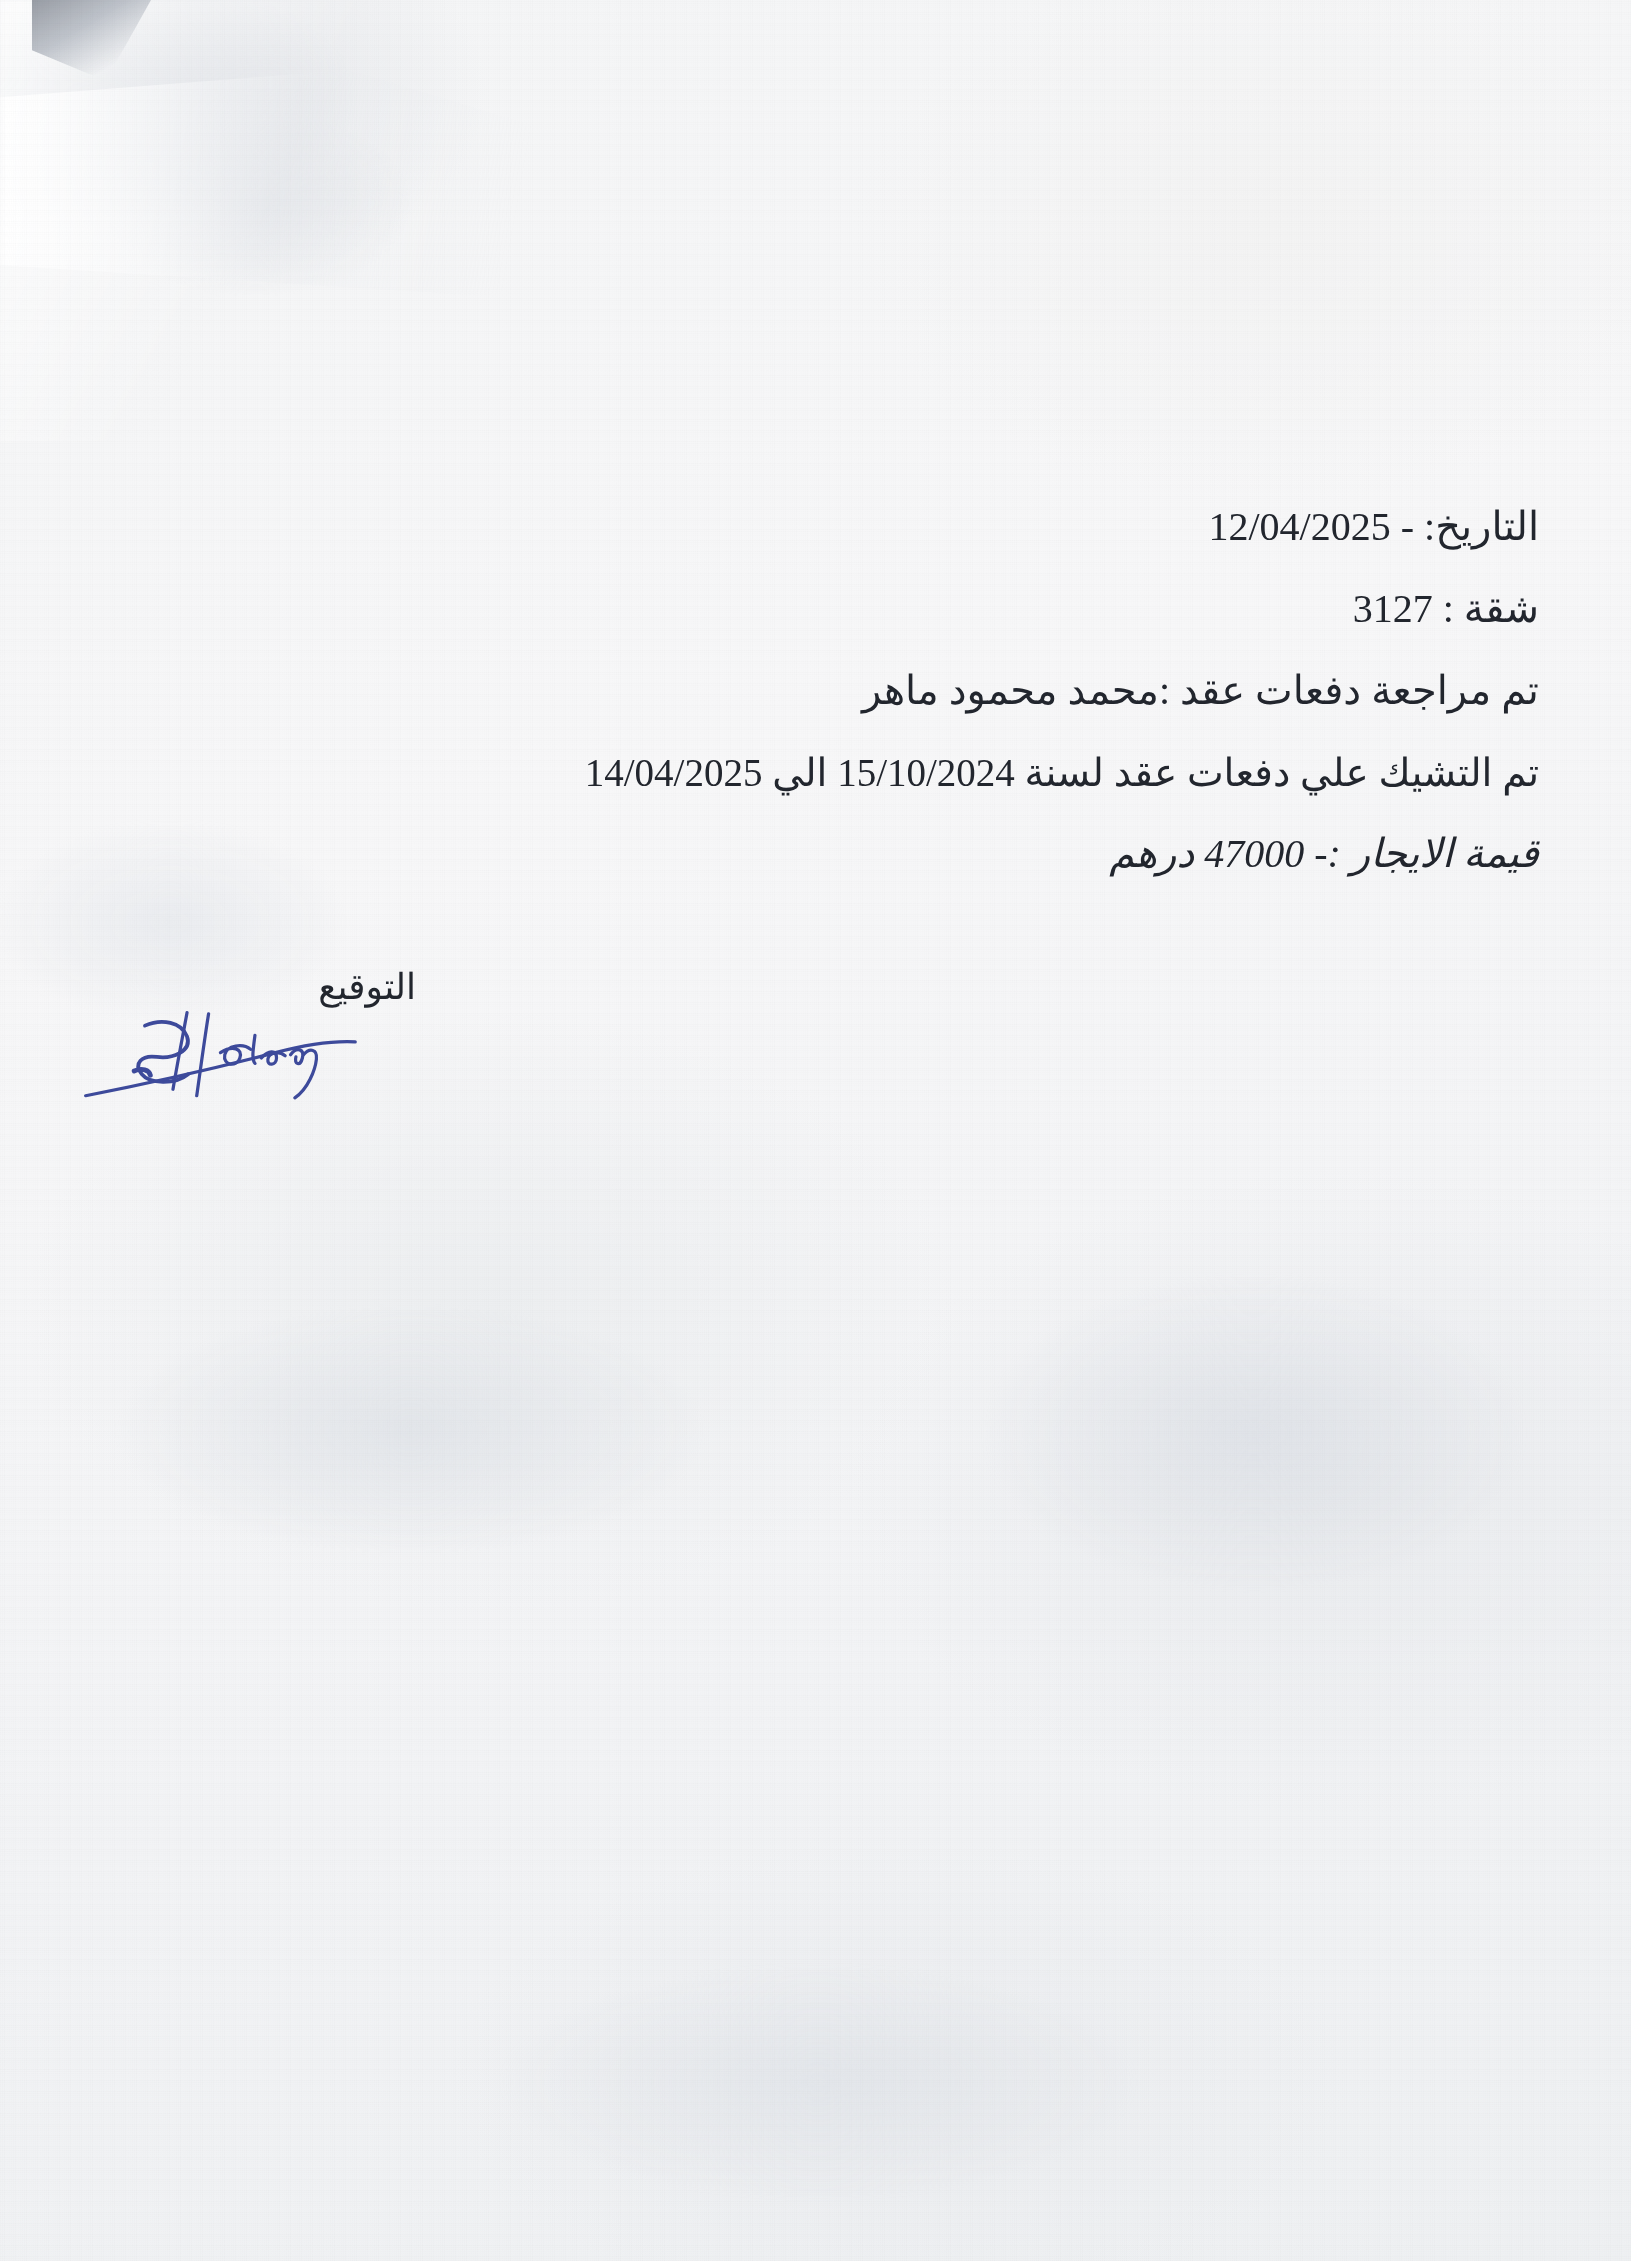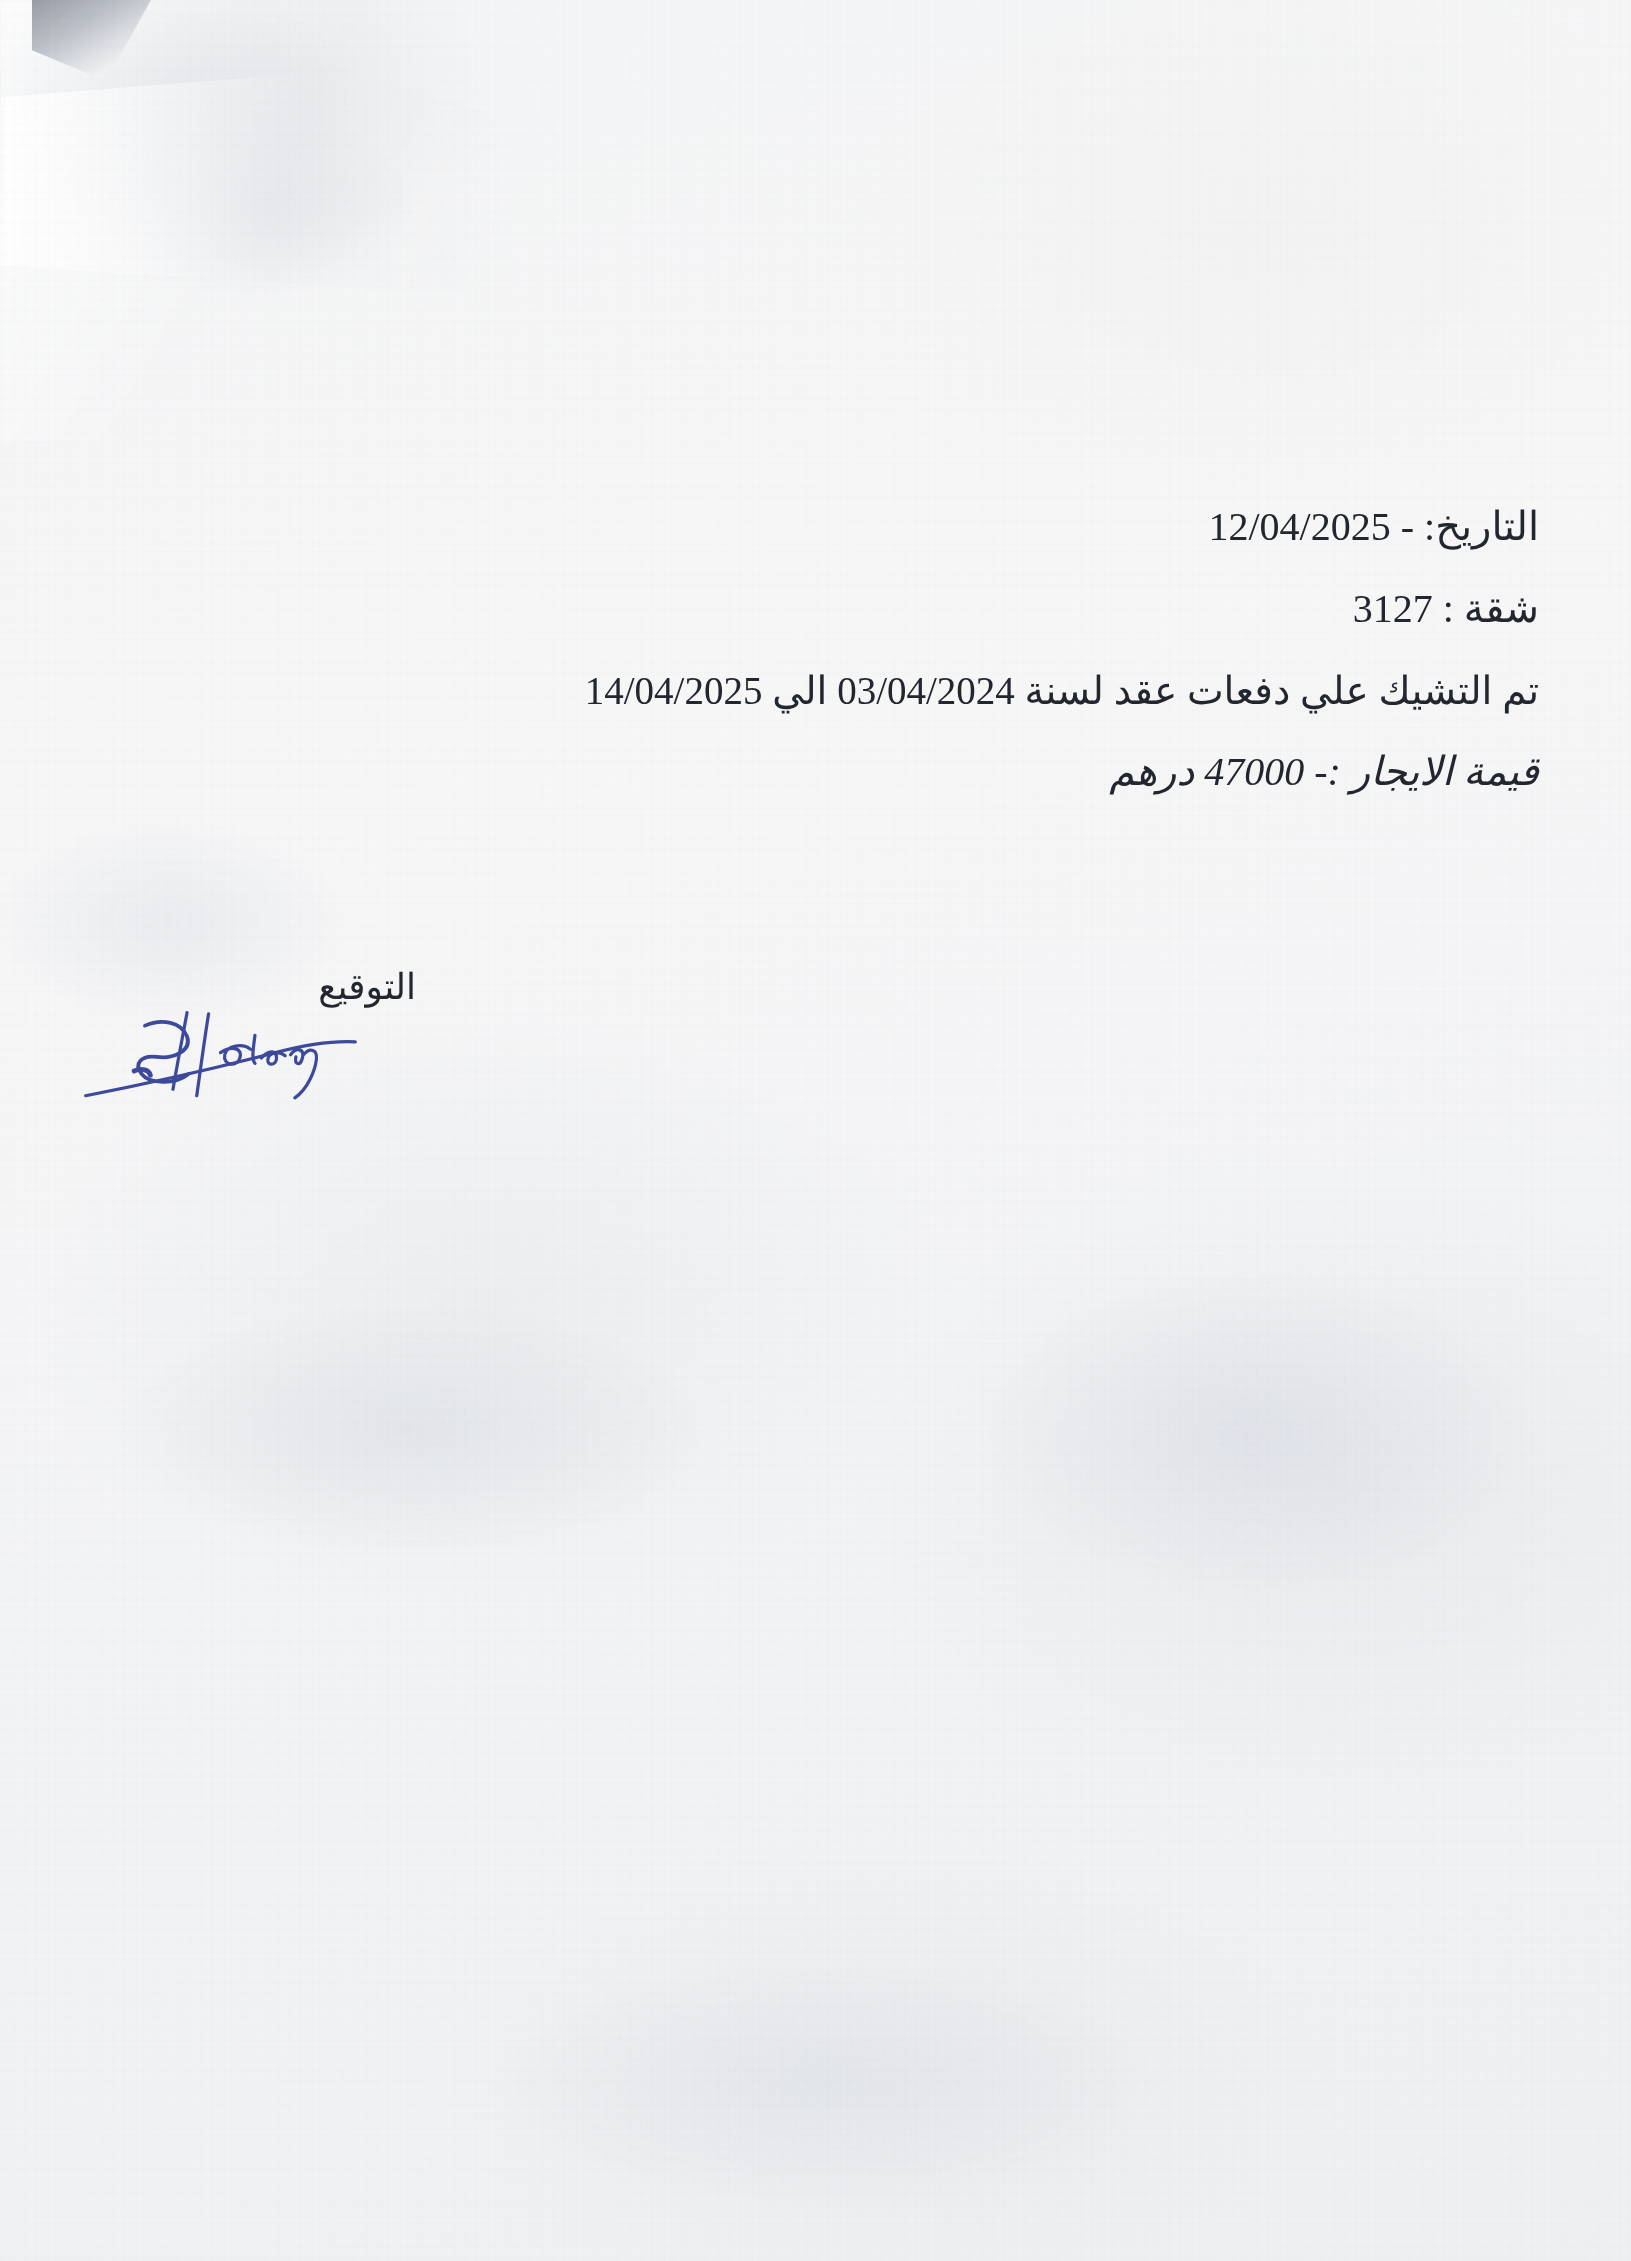--- a/index.html
+++ b/index.html
@@ -136,21 +136,22 @@
   <div class="fold fold-c"></div>
   <div class="fold fold-g"></div>
   <div class="fold fold-d"></div>
   <div class="fold fold-e"></div>
   <div class="fold fold-f"></div>
   <div class="grain"></div>
 
   <div class="doc-body">
     <div class="line line-date">التاريخ: - 12/04/2025</div>
     <div class="line line-flat">شقة  :  3127</div>
-    <div class="line line-check">تم التشيك علي دفعات عقد لسنة 03/04/2024 الي 14/04/2025</div>
+    <div class="line line-review">تم مراجعة دفعات عقد :محمد محمود ماهر</div>
+    <div class="line line-check">تم التشيك علي دفعات عقد لسنة 15/10/2024 الي 14/04/2025</div>
     <div class="line line-rent">قيمة الايجار :- 47000 درهم</div>
   </div>
 
   <div class="sig-area">
     <div class="sig-label">التوقيع</div>
   </div>
 
   <div class="sig-mark">
     <svg width="432" height="124" viewBox="0 0 800 230" fill="none" xmlns="http://www.w3.org/2000/svg">
       <g stroke="#3d4a9b" stroke-linecap="round" stroke-linejoin="round" fill="none">

